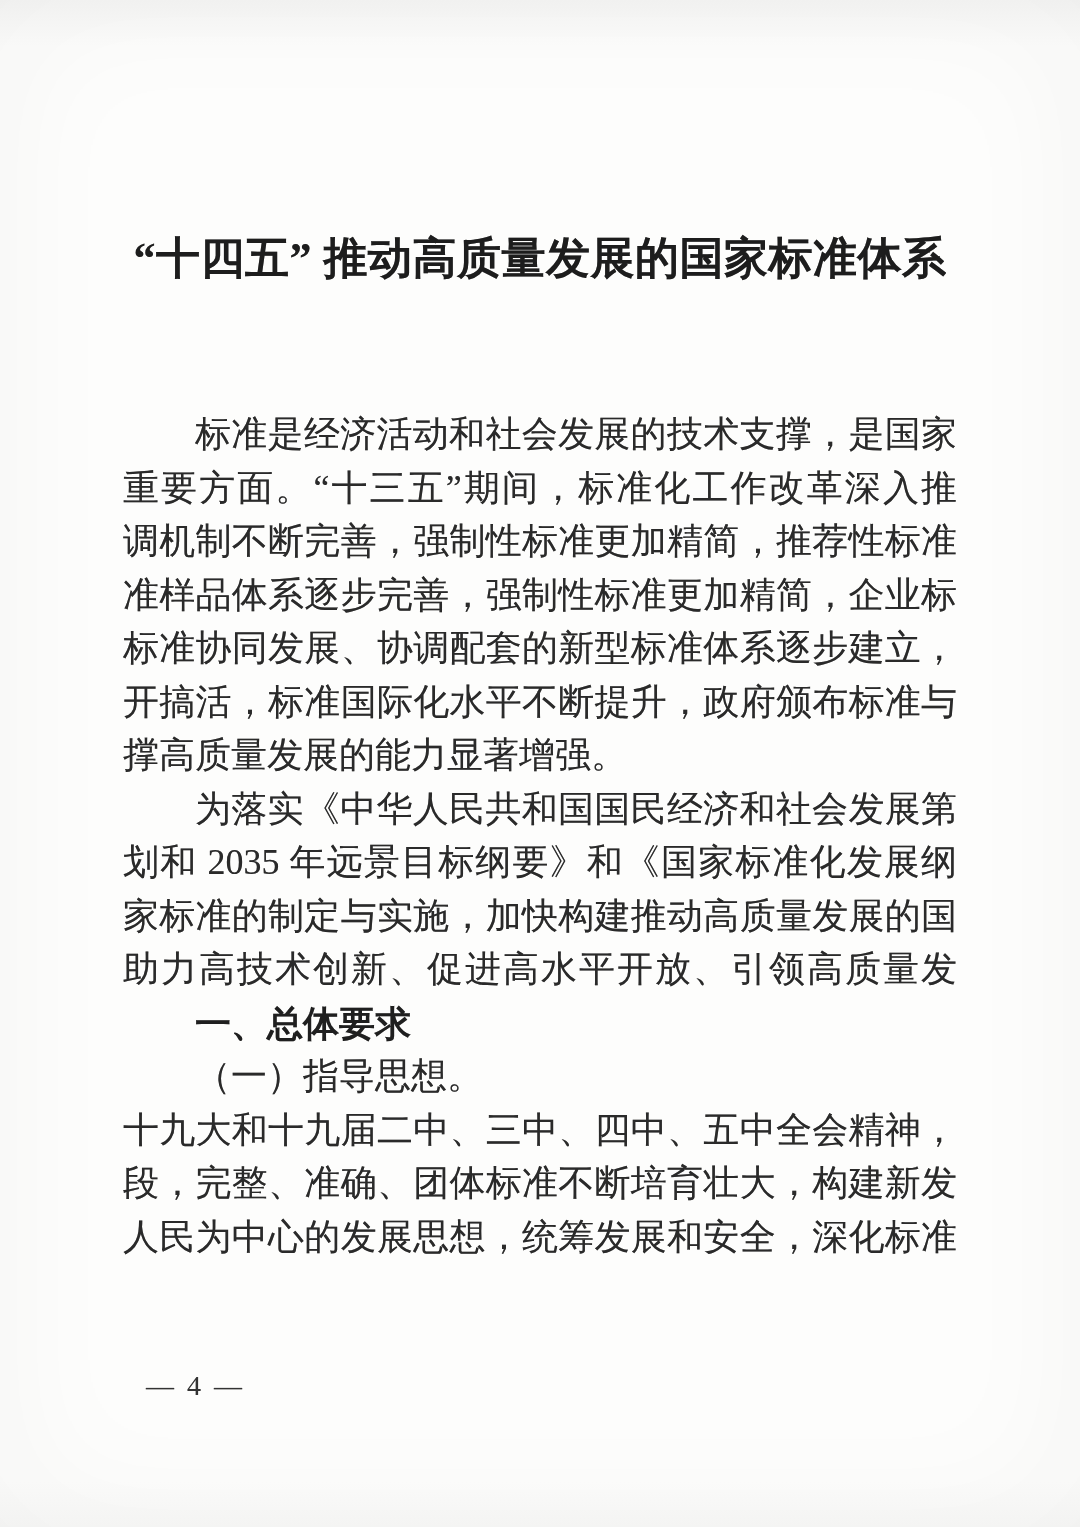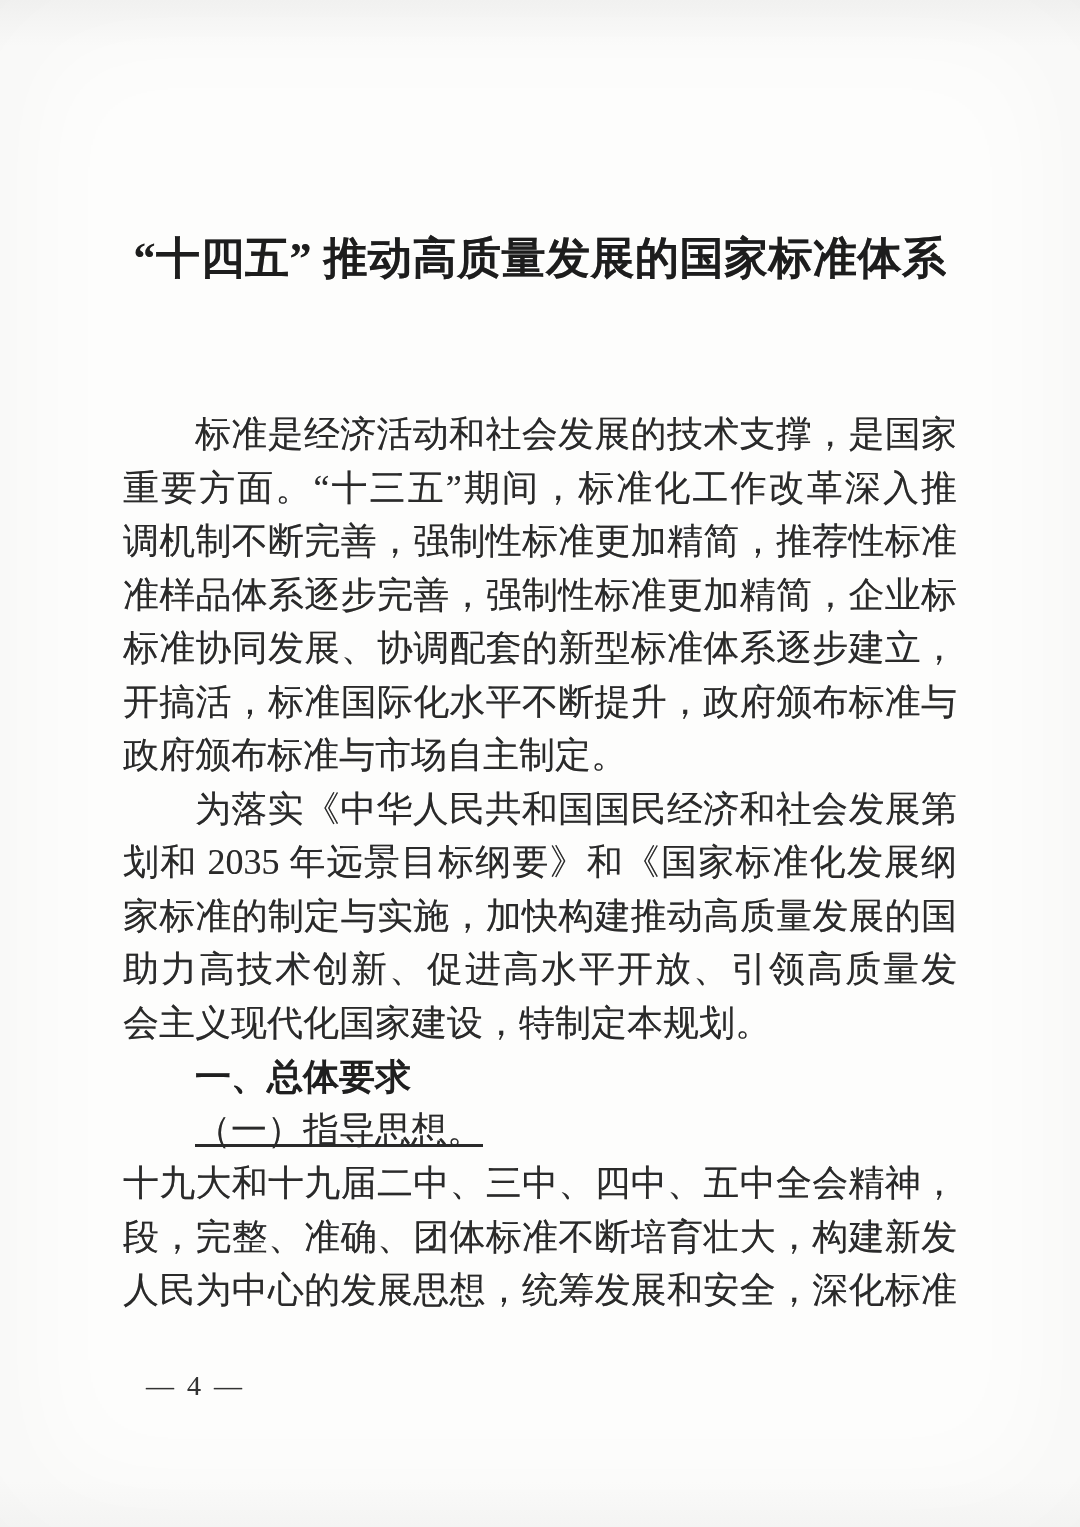--- a/index.html
+++ b/index.html
@@ -57,21 +57,20 @@
   .line.heading {
     font-family: "Liberation Sans", "DejaVu Sans", sans-serif;
     font-weight: bold;
     text-align-last: left;
     text-indent: 2em;
     color: #1f1f1f;
   }
   .line.subheading {
     text-align-last: left;
     text-indent: 2em;
-    text-decoration: underline;
   }
   .page-footer {
     position: absolute;
     top: 1366px;
     left: 146px;
     font-size: 28px;
     line-height: 40px;
     letter-spacing: 3px;
     color: #333333;
     text-shadow: 0 0 0.5px rgba(40,40,40,0.4);
@@ -87,27 +86,26 @@
   </div>
 
   <div class="doc-body">
 
     <div class="line first">标准是经济活动和社会发展的技术支撑，是国家基础性制度的</div>
     <div class="line">重要方面。“十三五”期间，标准化工作改革深入推进，标准化协</div>
     <div class="line">调机制不断完善，强制性标准更加精简，推荐性标准持续优化，标</div>
     <div class="line">准样品体系逐步完善，强制性标准更加精简，企业标准进一步放</div>
     <div class="line">标准协同发展、协调配套的新型标准体系逐步建立，标准化服务支</div>
     <div class="line">开搞活，标准国际化水平不断提升，政府颁布标准与市场自主制定</div>
-    <div class="line last">政府颁布标准与市场自主制定。</div>
+    <div class="line last">撑高质量发展的能力显著增强。</div>
 
     <div class="line first">为落实《中华人民共和国国民经济和社会发展第十四个五年规</div>
     <div class="line">划和 2035 年远景目标纲要》和《国家标准化发展纲要》， 指导国</div>
     <div class="line">家标准的制定与实施，加快构建推动高质量发展的国家标准体系，</div>
     <div class="line">助力高技术创新、促进高水平开放、引领高质量发展，全面支撑社</div>
-    <div class="line last">会主义现代化国家建设，特制定本规划。</div>
 
     <div class="line heading">一、总体要求</div>
 
     <div class="line subheading">（一）指导思想。</div>
 
     <div class="line">十九大和十九届二中、三中、四中、五中全会精神，立足新发展阶</div>
     <div class="line">段，完整、准确、团体标准不断培育壮大，构建新发展格局，坚持以</div>
     <div class="line">人民为中心的发展思想，统筹发展和安全，深化标准领域供给侧结</div>
 
   </div>

